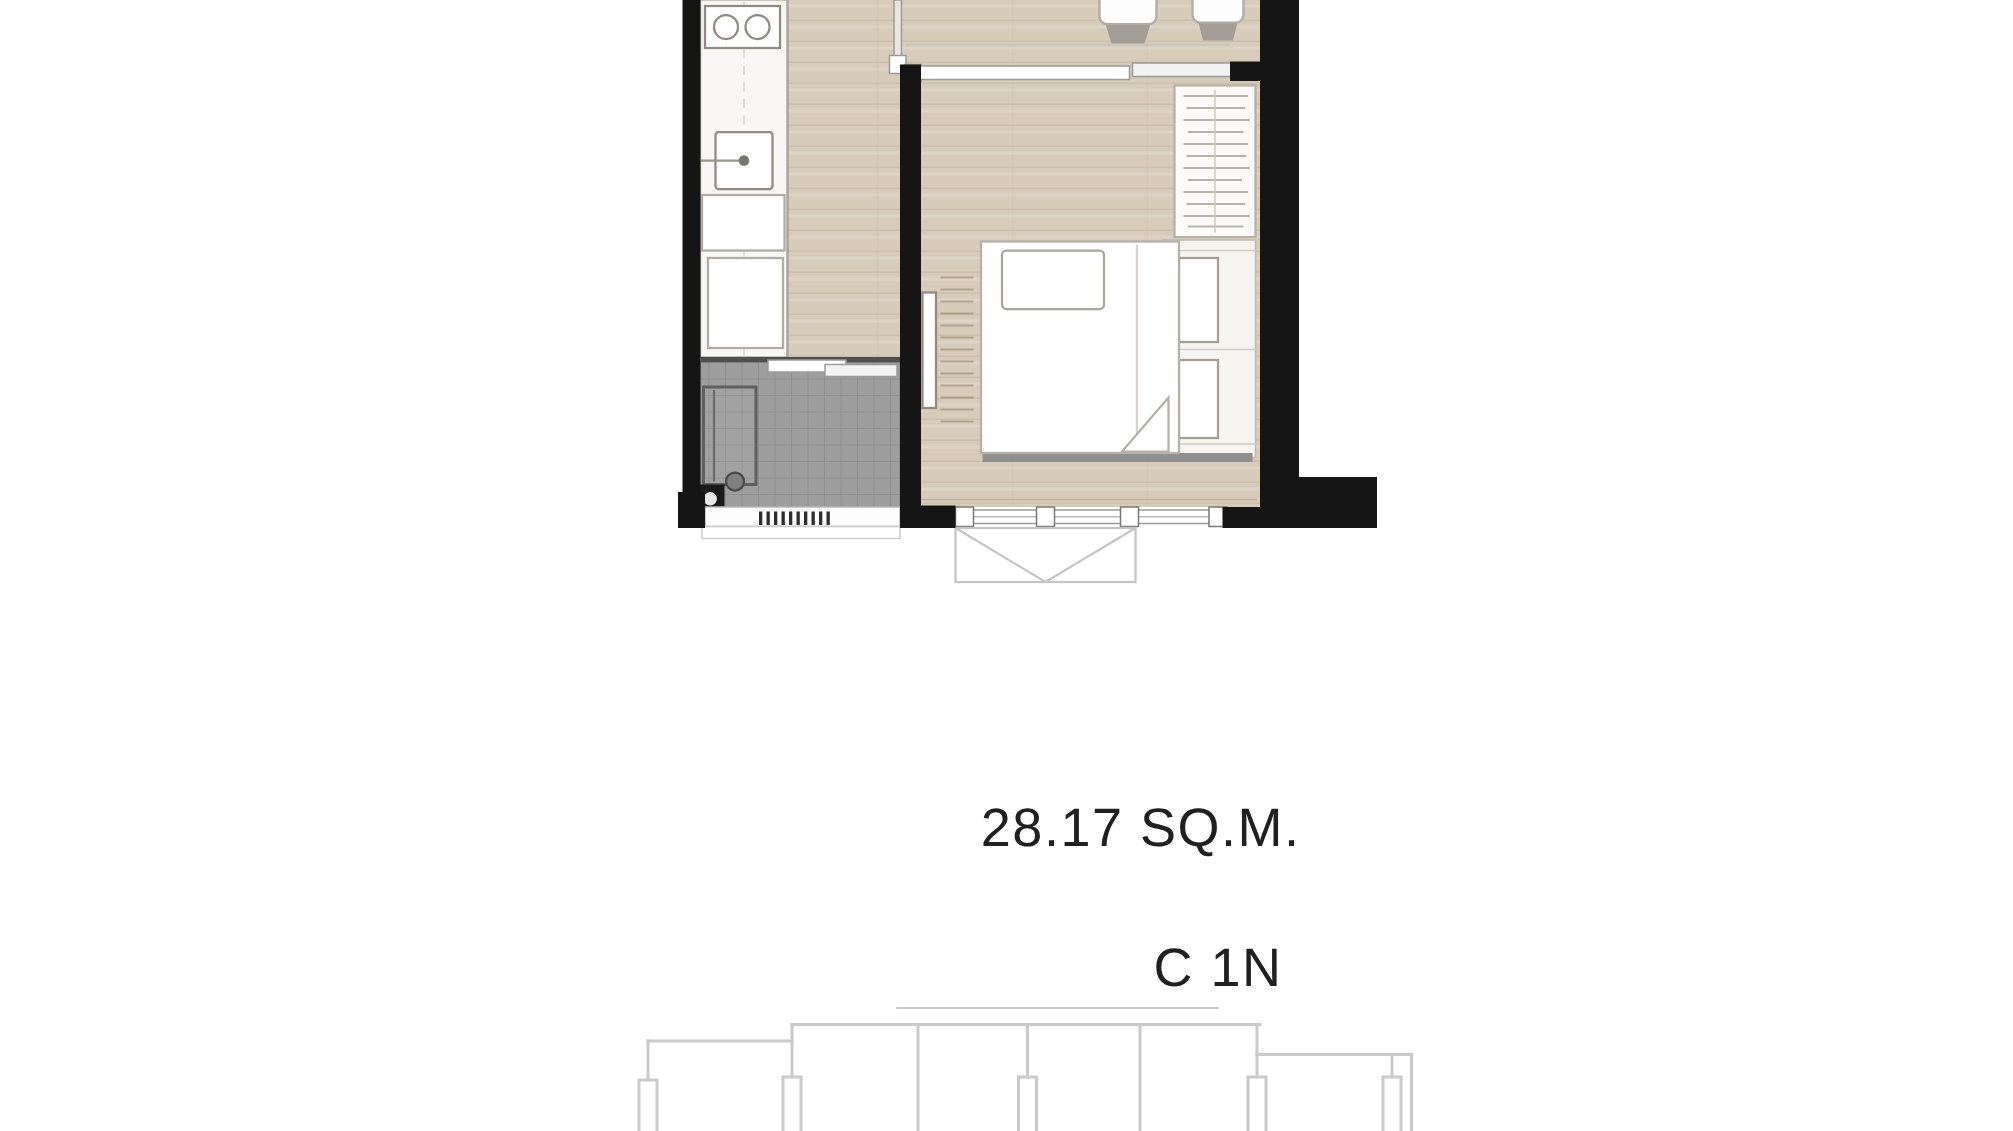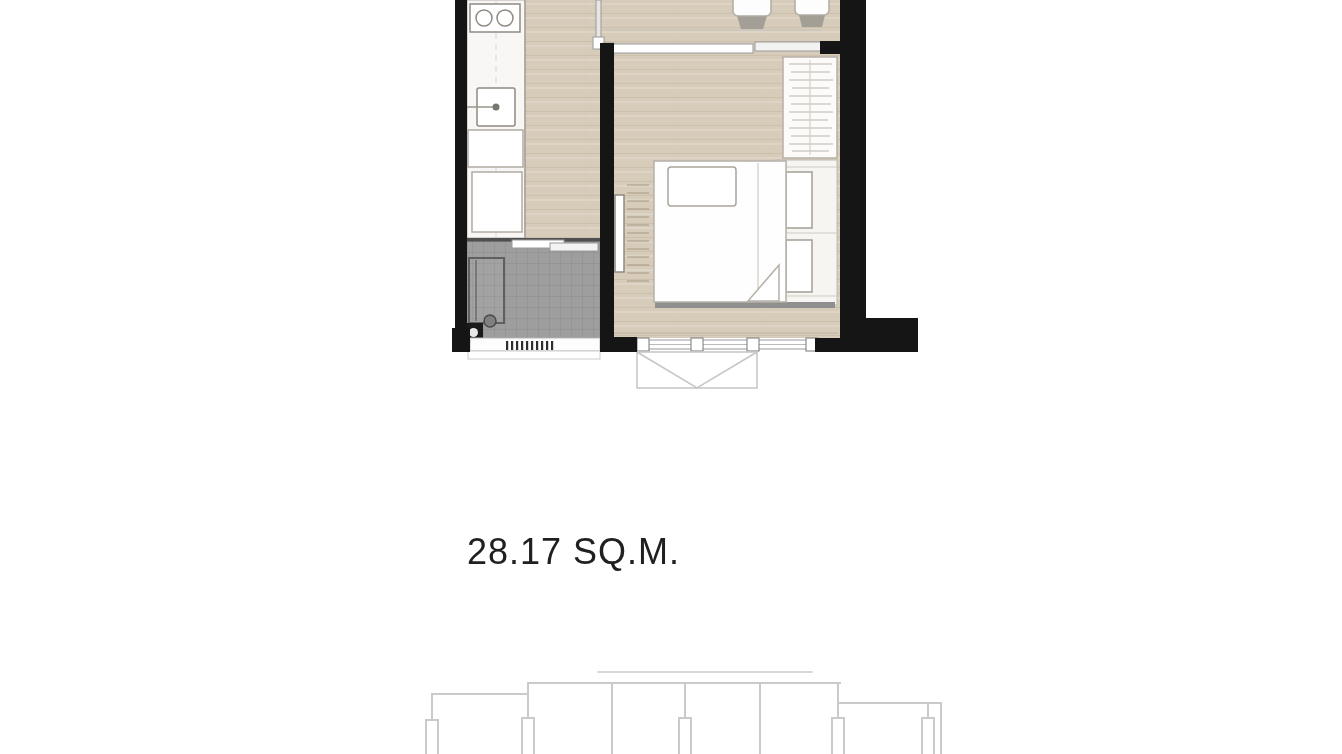--- a/index.html
+++ b/index.html
@@ -6,21 +6,21 @@
   .stage{
     position:relative;
     width:1342px;height:754px;
     background:#ffffff;
     overflow:hidden;
     font-family:"Liberation Sans","DejaVu Sans",sans-serif;
   }
   .plan-svg{position:absolute;left:0;top:0;}
   .label{
     position:absolute;
-    text-align:left;
+    text-align:right;
     color:#202020;
     font-size:36px;
     letter-spacing:1px;
     font-weight:400;
     white-space:nowrap;
   }
   .area-label{left:467px;top:531px;width:400px;}
   .unit-label{left:455px;top:624px;width:400px;}
 </style>
 </head>
@@ -222,14 +222,15 @@
 
     <path d="M426,720 H438 M426,720 V754 M438,720 V754"></path>
     <path d="M522,718 H534 M522,718 V754 M534,718 V754"></path>
     <path d="M679,718 H691 M679,718 V754 M691,718 V754"></path>
     <path d="M832,718 H844 M832,718 V754 M844,718 V754"></path>
     <path d="M922,718 H934 M922,718 V754 M934,718 V754"></path>
   </g>
 </svg>
 
 <div class="label area-label">28.17 SQ.M.</div>
+<div class="label unit-label">C 1N</div>
 
 </div>
 
 </body></html>

